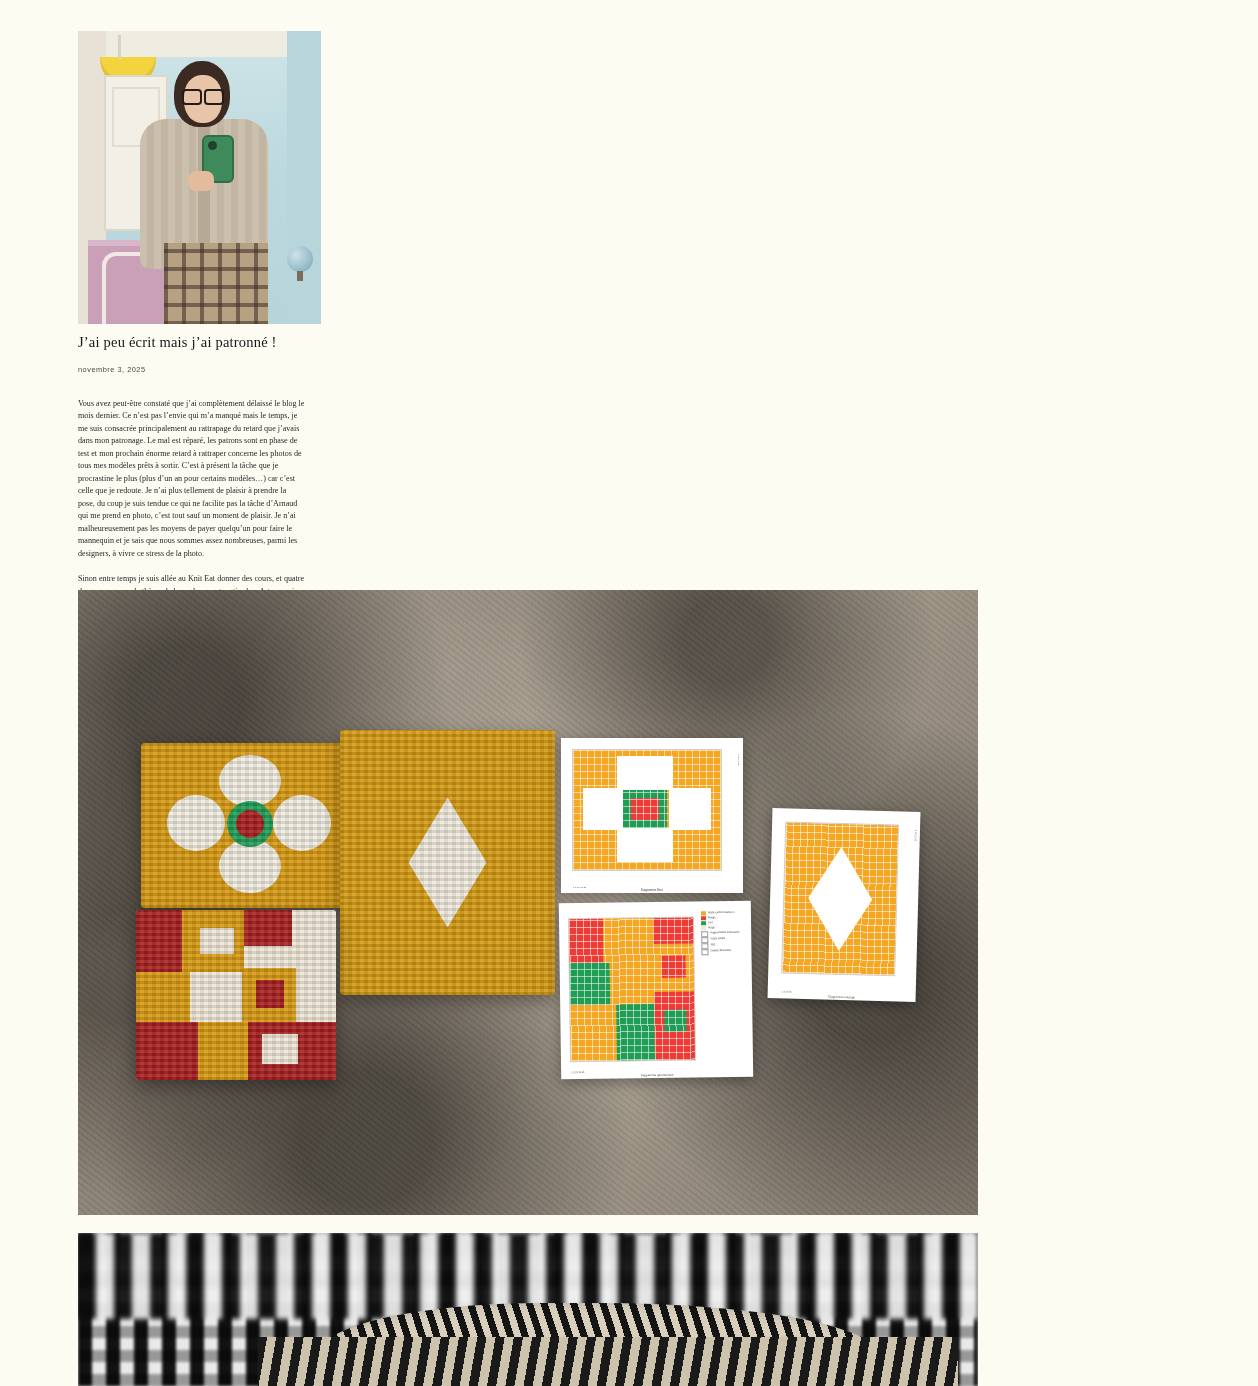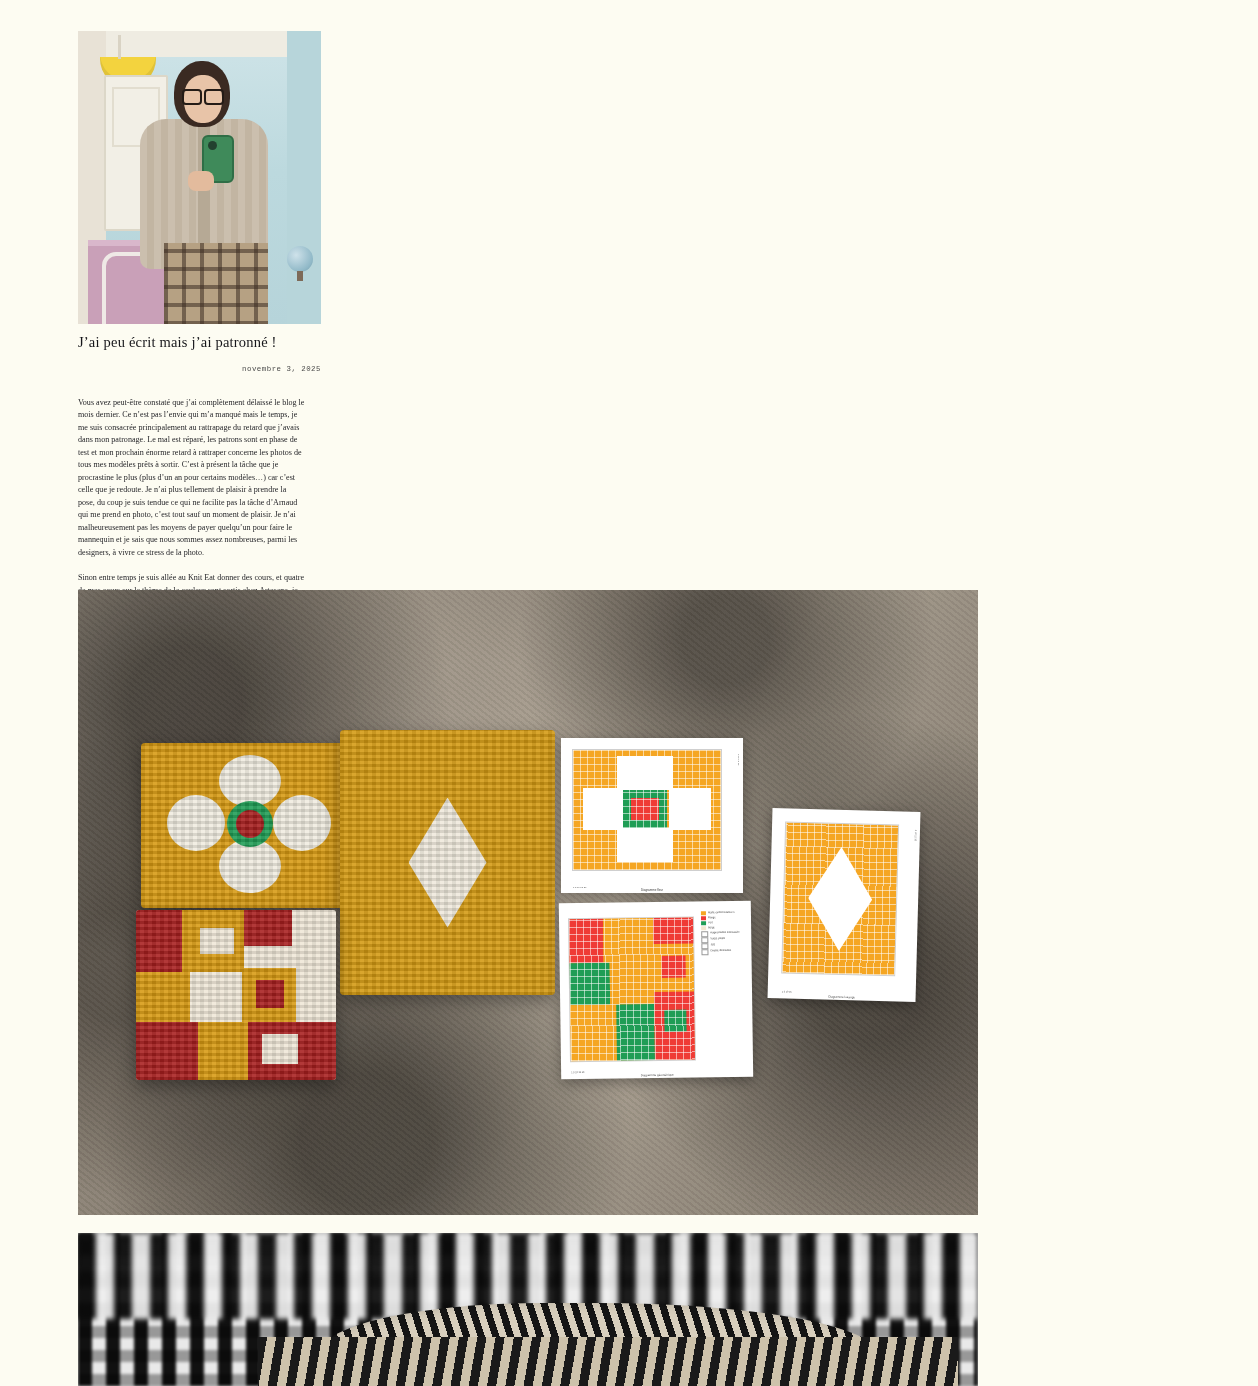--- a/index.html
+++ b/index.html
@@ -205,26 +205,25 @@
   .post-title {
     font-family: "Liberation Serif", serif;
     font-size: 14.5px;
     font-weight: 400;
     line-height: 1.35;
     margin: 0 0 12px 0;
     letter-spacing: .2px;
     color: #16161a;
   }
   .post-date {
-    font-family: Liberation Mono, monospace;
+    font-family: Liberation Sans, sans-serif;
     font-size: 7.4px;
     letter-spacing: .5px;
     color: #4a4a4a;
     margin: 0 0 24px 0;
-    text-align: right;
   }
   .post-para {
     font-family: "Liberation Serif", serif;
     font-size: 8.1px;
     line-height: 1.55;
     color: #26262a;
     margin: 0 16px 13px 0;
     text-align: left;
   }
 

